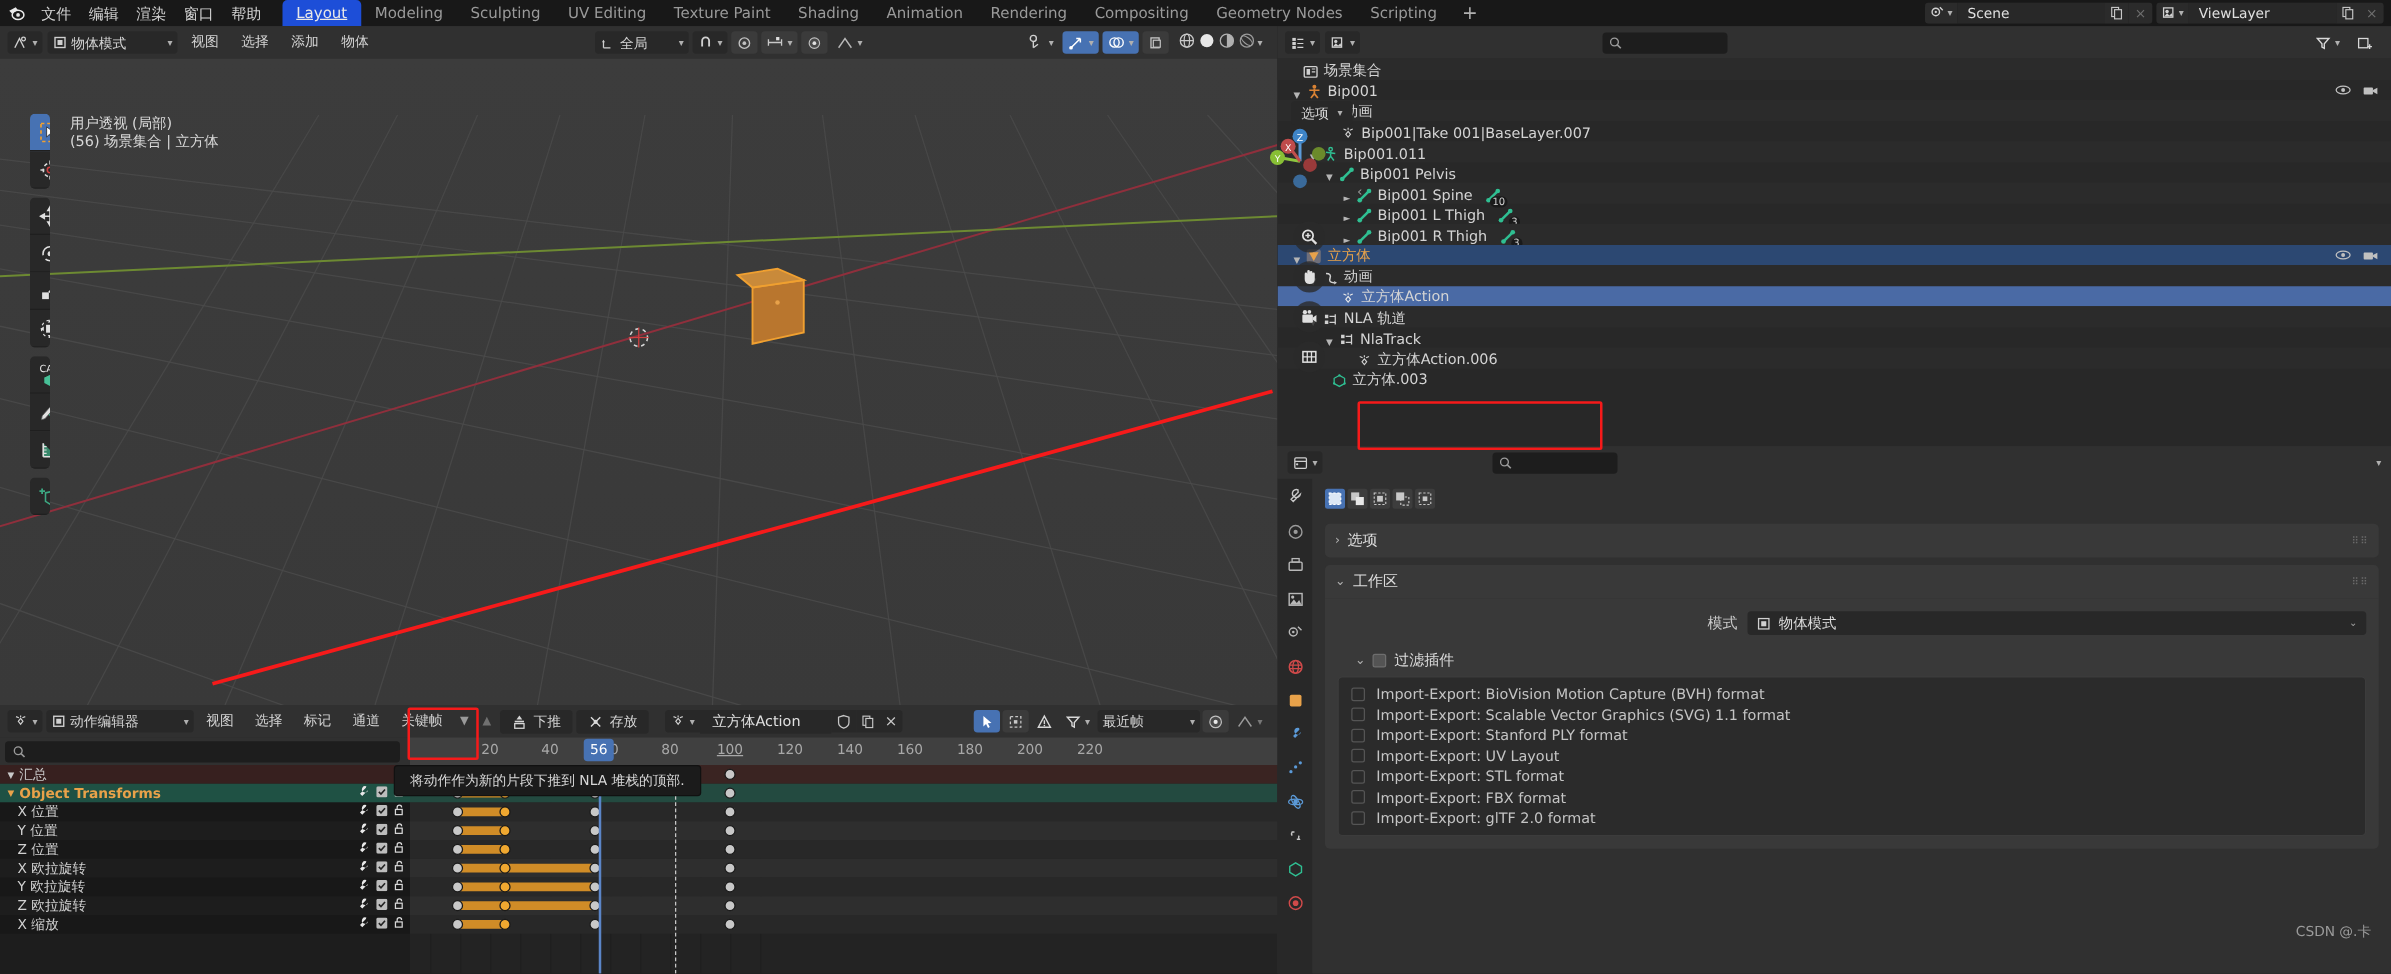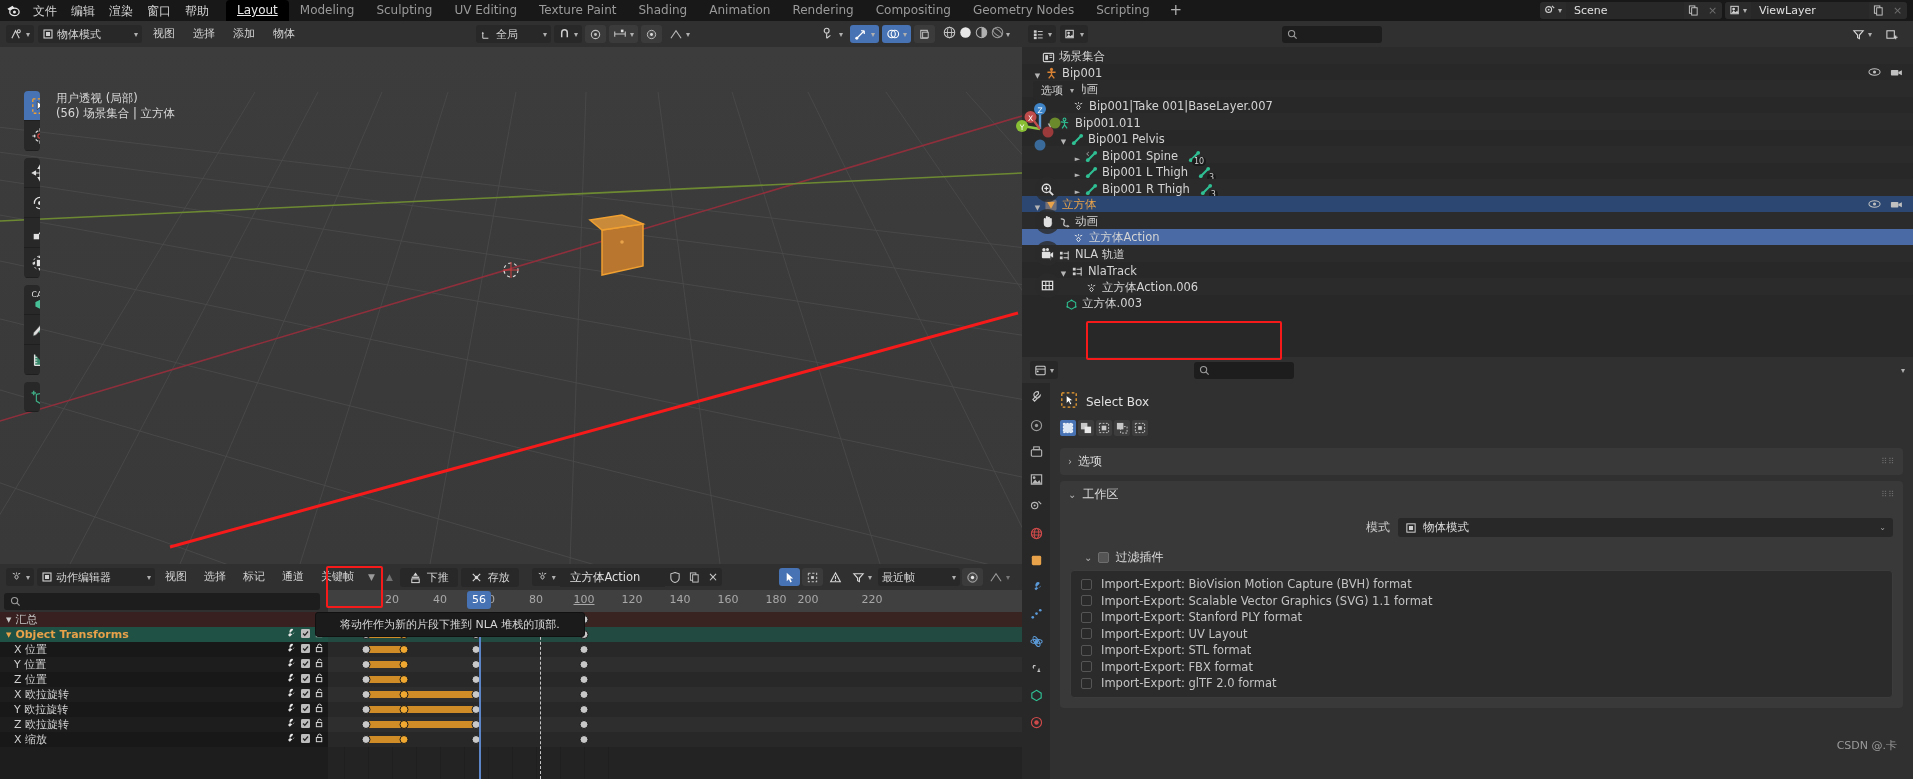--- a/index.html
+++ b/index.html
@@ -21,21 +21,21 @@
   .blender-logo { width:26px; height:21px; display:flex; align-items:center; justify-content:center; }
   .blender-logo svg { display:block; }
   .menu-item {
     padding: 2px 7px; font-size:12px; color:#d2d2d2; line-height:16px; white-space:nowrap; cursor:default;
   }
   .tabs { display:flex; align-items:center; margin-left:10px; height:21px; }
   .wtab {
     padding: 3px 11px 4px; font-size:12px; color:#9a9a9a; white-space:nowrap;
     border-radius: 4px 4px 0 0; line-height:14px;
   }
-  .wtab.active { background:#000000; color:#e8e8e8;text-decoration:underline; }
+  .wtab.active { background:#1d4ed8; color:#e8e8e8;text-decoration:underline; }
   .tab-plus { color:#b0b0b0; padding: 0px 9px; font-size:15px; line-height:15px;}
   .topbar-right { margin-left:auto; display:flex; align-items:center; padding-right:6px; gap:3px; }
   .id-block { display:flex; align-items:center; height:17px; background:#1d1d1d; border-radius:3px; overflow:hidden;}
   .id-icon { width:26px; height:17px; background:#2b2b2b; display:flex; align-items:center; justify-content:center; gap:1px;}
   .id-name {
     background:#282828; height:17px; line-height:17px; padding:0 8px; min-width:118px; font-size:11px; color:#e0e0e0;
   }
   .id-btn { width:19px; height:17px; background:#2b2b2b; display:flex;align-items:center;justify-content:center; color:#c8c8c8; font-size:11px;}
   .id-btn.dim { color:#6e6e6e; }
 
@@ -108,21 +108,21 @@
   .krow.alt1 { background:#2e2e2e; }
   .kbar { position:absolute; top:4px; height:7px; background:#d08c27; border-radius:3px; }
   .kdot { position:absolute; top:3px; width:9px; height:9px; border-radius:50%; background:#c8c8c8; border:1px solid #1a1a1a; transform:translateX(-50%);}
   .kdot.sel { background:#f0a830; }
   .playhead { position:absolute; top:0; width:2px; height:167px; background:#5b85c7; }
   .framemark { position:absolute; top:0; width:0; height:167px; border-left:1px dashed #c8c8c8; }
   .vgrid { position:absolute; top:0; width:1px; height:167px; background:#1f1f1f; }
 
   .tooltip {
     position:absolute; background:#1b1b1b; color:#d8d8d8; font-size:11px;
-    padding:4px 24px; border-radius:3px; border:1px solid #111; z-index:60; white-space:nowrap;
+    padding:4px 12px; border-radius:3px; border:1px solid #111; z-index:60; white-space:nowrap;
   }
   .redbox { position:absolute; border:2px solid #f61a1a; border-radius:2px; z-index:55; pointer-events:none;}
 
   
   .outliner { position:absolute; left:1022px; top:21px; width:891px; height:336px; background:#282828;}
   .out-header { position:absolute; left:0; top:0; width:891px; height:26px; background:#303030; display:flex; align-items:center; padding:0 6px; gap:4px;}
   .out-search { width:110px; height:17px; background:#1d1d1d; border-radius:3px; display:flex; align-items:center; padding:0 5px; gap:4px;}
   .out-body { position:absolute; left:0; top:26px; width:891px; height:310px; background:#282828; overflow:hidden;}
   .orow { height:16.5px; display:flex; align-items:flex-end; font-size:11.5px; color:#d4d4d4; position:relative; white-space:nowrap;}
   .orow:nth-child(odd) { background:#2b2b2b; }
@@ -691,21 +691,21 @@
     <div class="ruler">
       <div class="ruler-lbl" style="left:64px;">20</div>
       <div class="ruler-lbl" style="left:112px;">40</div>
       <div class="ruler-lbl" style="left:160px;">60</div>
       <div class="ruler-lbl" style="left:208px;">80</div>
       <div class="ruler-lbl" style="left:256px;text-decoration:underline;">100</div>
       <div class="ruler-lbl" style="left:304px;">120</div>
       <div class="ruler-lbl" style="left:352px;">140</div>
       <div class="ruler-lbl" style="left:400px;">160</div>
       <div class="ruler-lbl" style="left:448px;">180</div>
-      <div class="ruler-lbl" style="left:480px;text-align:right;">200</div>
+      <div class="ruler-lbl" style="left:496px;text-align:right;">200</div>
       <div class="ruler-lbl" style="left:544px;">220</div>
       <div class="cframe-badge" style="left:151px;">56</div>
     </div>
 
     <div class="channels">
       <div class="ch-row ch-summary">
         <span style="font-size:7px;color:#c9c9c9;">▼</span>
         <span>汇总</span>
       </div>
       <div class="ch-row ch-group">
@@ -1296,27 +1296,20 @@
         </div>
       <div class="ptab">
           <svg width="15" height="15" viewBox="0 0 16 16">
             <circle cx="8" cy="8" r="5.4" fill="none" stroke="#d04a4a" stroke-width="1.2"></circle>
             <circle cx="8" cy="8" r="2.4" fill="#d04a4a"></circle>
           </svg>
         </div>
     </div>
 
     <div class="props-body">
-      <div class="tool-title">
-        <span><svg width="18" height="18" viewBox="0 0 20 20">
-              <rect x="2" y="2" width="16" height="16" fill="none" stroke="#f0a030" stroke-width="1.4" stroke-dasharray="3 2.5"></rect>
-              <path d="M7 5 L7 14 L9.5 11.6 L11.3 15.2 L13 14.3 L11.2 10.8 L14.5 10.5 Z" fill="#fff" stroke="#222" stroke-width="0.7"></path>
-            </svg></span>
-        <span>Select Box</span>
-      </div>
 
       <div class="mode-btns">
         <div class="mode-btn on">
             <svg width="12" height="12" viewBox="0 0 13 13">
               <rect x="1.5" y="1.5" width="10" height="10" fill="#dbe7f5" stroke="#fff" stroke-width="1" stroke-dasharray="2 1.5"></rect>
             </svg>
           </div>
         <div class="mode-btn">
             <svg width="12" height="12" viewBox="0 0 13 13">
               <rect x="1" y="1" width="7" height="7" fill="#c8c8c8"></rect>

